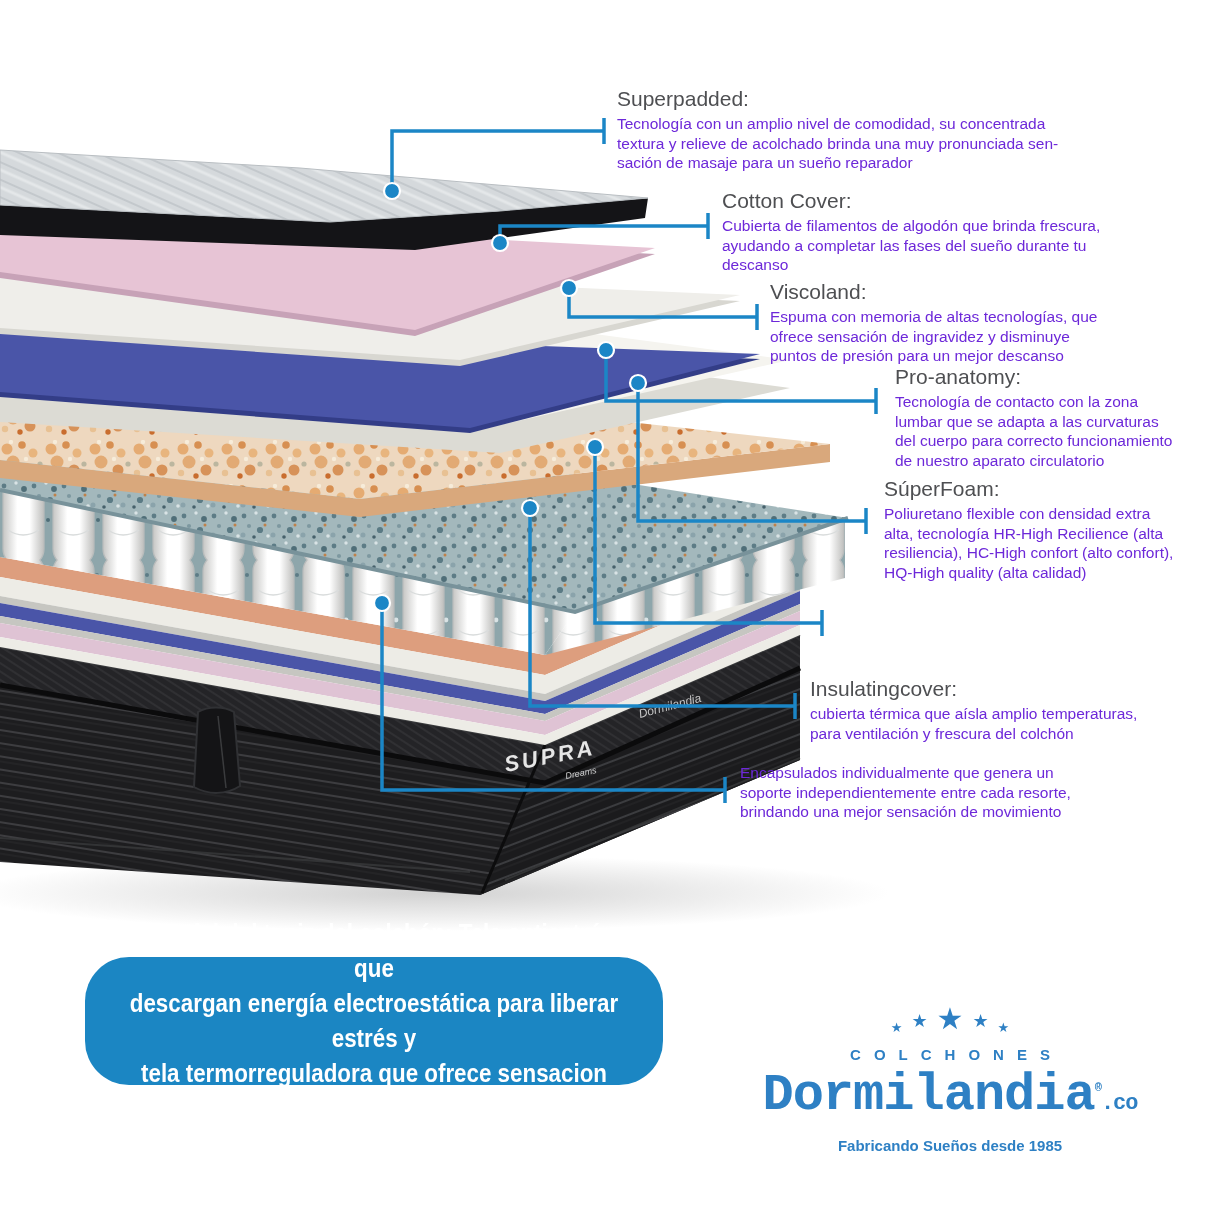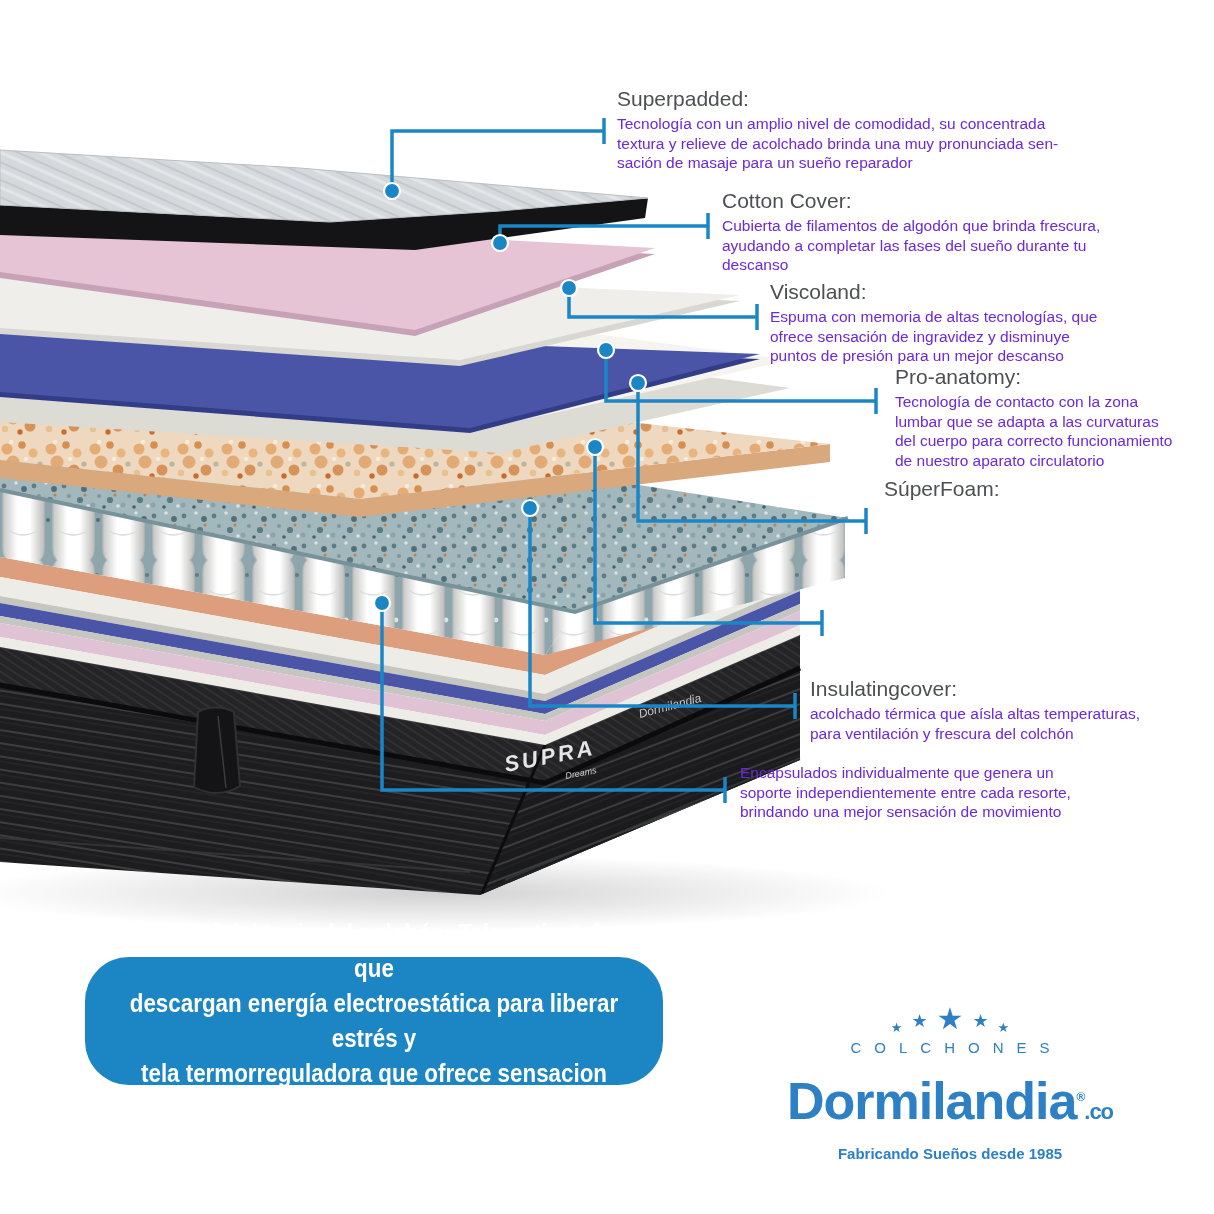--- a/index.html
+++ b/index.html
@@ -15,23 +15,23 @@
   #box1{left:85px;top:957px;width:578px;height:128px;border-radius:44px;}
   #box1 .ib-text{font-size:26px;line-height:35px;}
   #box2{left:85px;top:1104px;width:578px;height:64px;border-radius:32px;}
   #box2 .ib-text{font-size:26px;line-height:30px;}
   .logo{position:absolute;left:740px;top:1002px;width:420px;text-align:center;color:#2e80c4;}
   .stars{display:flex;justify-content:center;align-items:flex-end;gap:9px;height:34px;}
   .stars span{line-height:1;}
   .st1{font-size:13px;transform:translateY(-2px);}
   .st2{font-size:18px;transform:translateY(-6px);}
   .st3{font-size:30px;transform:translateY(-2px);}
-  .colchones{font-size:15px;letter-spacing:13px;padding-left:13px;margin-top:3px;font-weight:normal;}
-  .brandname{font-size:52px;font-weight:bold;letter-spacing:-1px;line-height:50px;margin-top:16px;
-             font-family:Liberation Sans, sans-serif;}
+  .colchones{font-size:15px;letter-spacing:13px;padding-left:13px;margin-top:10px;font-weight:bold;}
+  .brandname{font-size:52px;font-weight:bold;letter-spacing:-1px;line-height:50px;margin-top:0px;
+             font-family:Liberation Mono, monospace;}
   .brandname .tld{font-size:22px;font-weight:bold;}
   .brandname .reg{font-size:12px;vertical-align:super;}
   .tagline{font-size:15px;font-weight:bold;margin-top:8px;}
 </style>
 </head>
 <body>
 
 <div class="stage">
 
   <svg width="1214" height="1214" viewBox="0 0 1214 1214">
@@ -218,24 +218,28 @@
   </div>
   <div class="callout" style="left:895px;top:364px;width:315px">
     <div class="c-title">Pro-anatomy:</div>
     <div class="c-desc">Tecnología de contacto con la zona
 lumbar que se adapta a las curvaturas
 del cuerpo para correcto funcionamiento
 de nuestro aparato circulatorio</div>
   </div>
   <div class="callout" style="left:884px;top:476px;width:325px">
     <div class="c-title">SúperFoam:</div>
+    <div class="c-desc">Poliuretano flexible con densidad extra
+alta, tecnología HR-High Recilience (alta
+resiliencia), HC-High confort (alto confort),
+HQ-High quality (alta calidad)</div>
   </div>
   <div class="callout" style="left:810px;top:676px;width:400px">
     <div class="c-title">Insulatingcover:</div>
-    <div class="c-desc">acolchado térmica que aísla altas temperaturas,
+    <div class="c-desc">cubierta térmica que aísla amplio temperaturas,
 para ventilación y frescura del colchón</div>
   </div>
   <div class="callout" style="left:740px;top:760px;width:420px">
     <div class="c-desc">Encapsulados individualmente que genera un
 soporte independientemente entre cada resorte,
 brindando una mejor sensación de movimiento</div>
   </div>
 
   <div class="info-box" id="box1">
     <div class="ib-text">Material del tapiz del colchón: Tela antiestrés que

